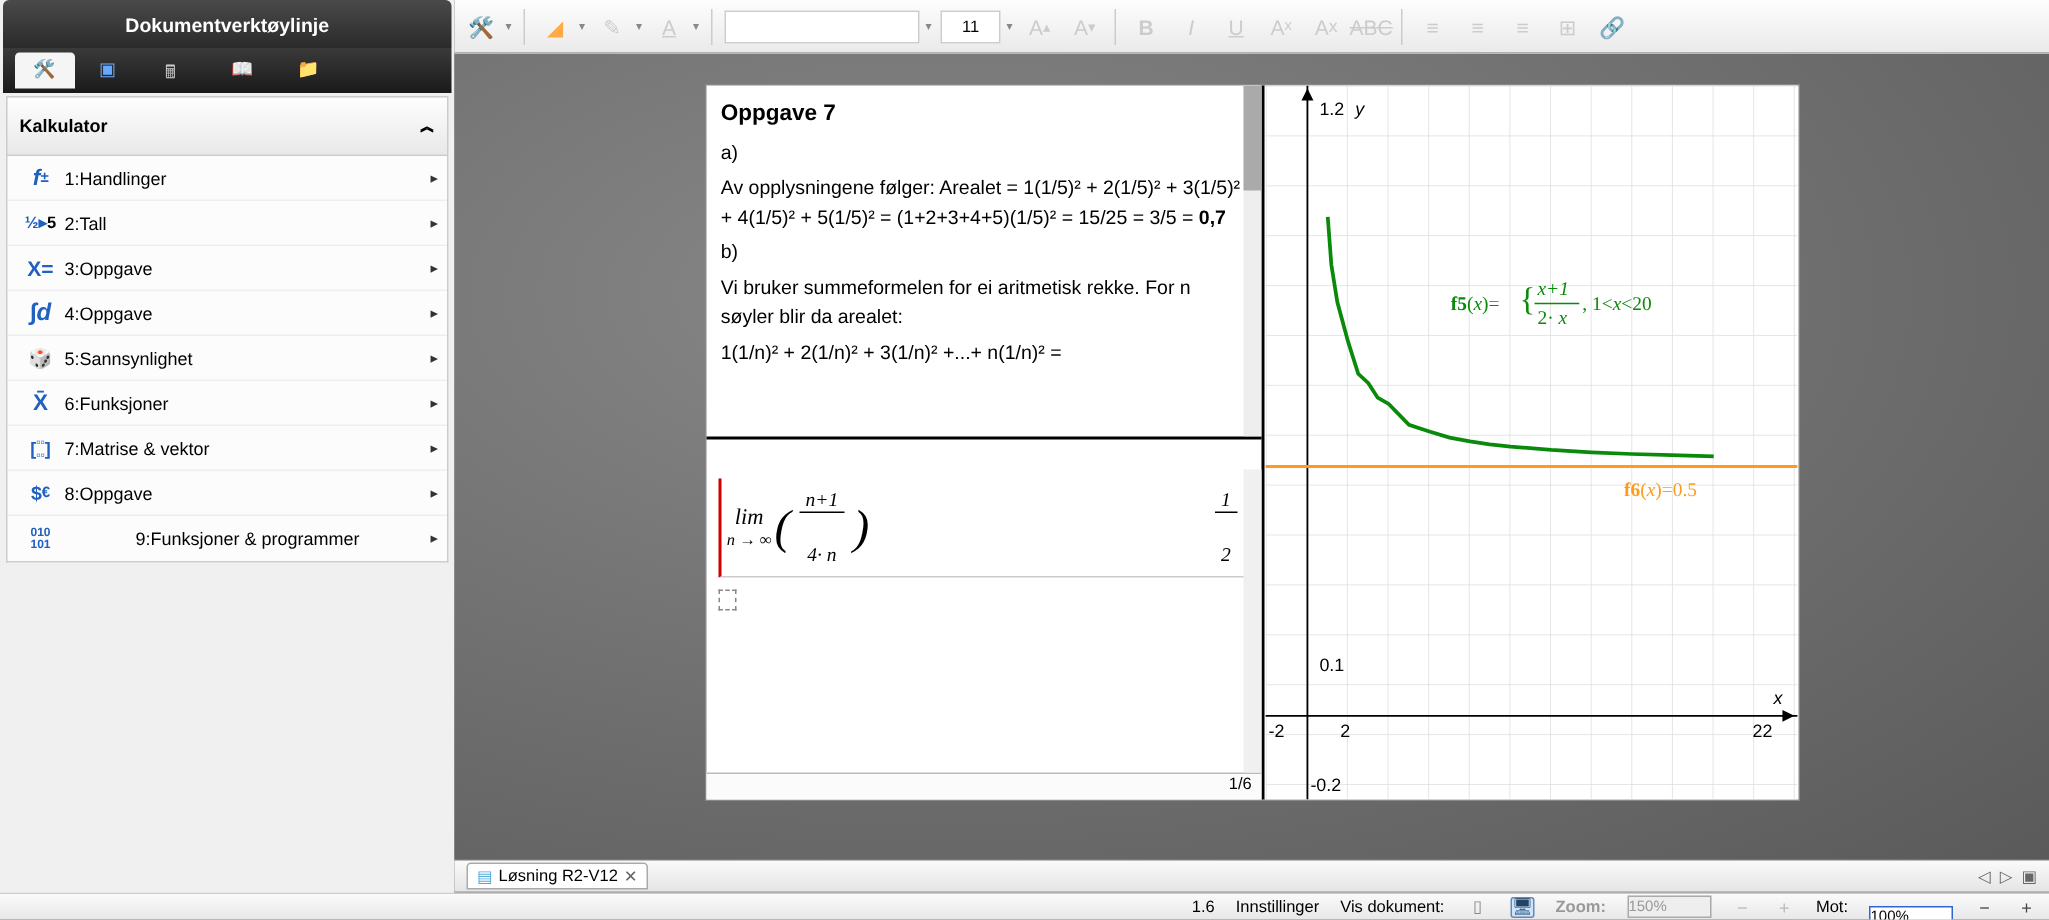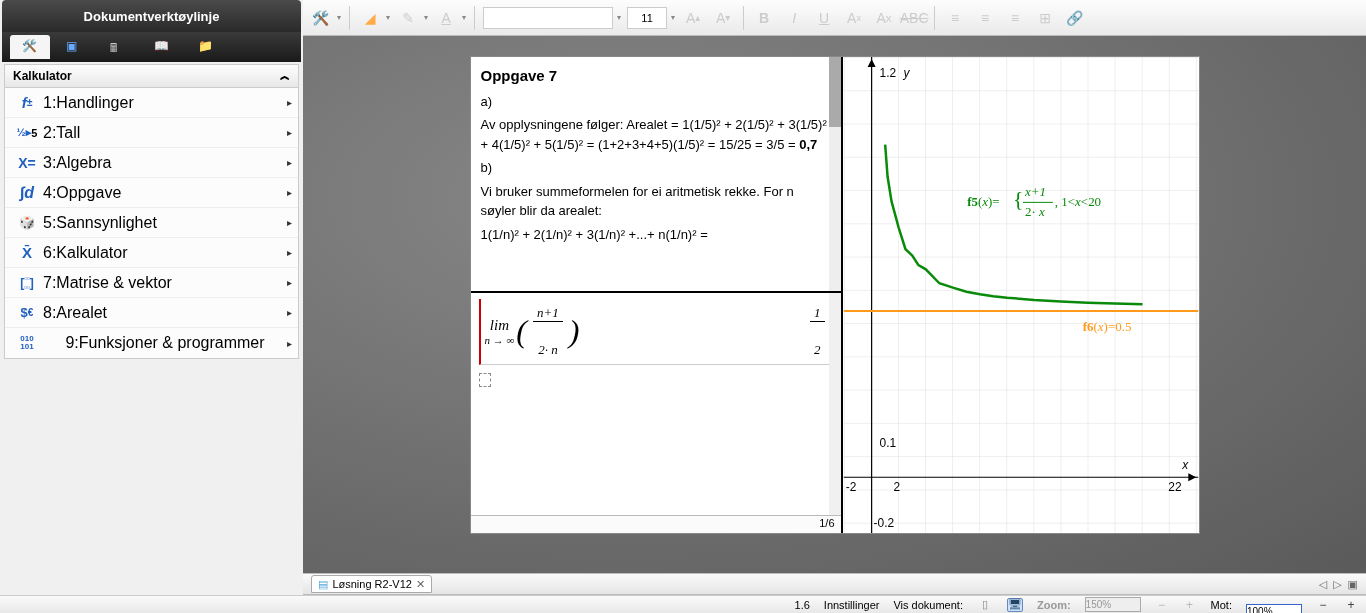--- a/index.html
+++ b/index.html
@@ -10,28 +10,28 @@
 
 .left-panel { width: 303px; background: #f0f0f0; display: flex; flex-direction: column; }
 
 .panel-header { height: 32px; background: linear-gradient(#4a4a4a, #2a2a2a); color: #fff; display: flex; align-items: center; justify-content: center; font-size: 13px; font-weight: bold; border-radius: 4px 4px 0 0; margin: 0 2px; }
 
 .panel-tabs { height: 30px; background: linear-gradient(#3a3a3a, #1a1a1a); display: flex; align-items: center; padding: 0 8px; gap: 4px; margin: 0 2px; }
 .panel-tab { width: 40px; height: 24px; display: flex; align-items: center; justify-content: center; cursor: pointer; border-radius: 3px 3px 0 0; }
 .panel-tab.active { background: #f5f5f5; }
 .tab-icon { width: 16px; height: 16px; }
 
-.section-header { height: 24px; background: linear-gradient(#fefefe, #e8e8e8); border: 1px solid #ccc; display: flex; align-items: center; justify-content: space-between; padding: 0 8px; font-weight: bold; margin: 2px 4px 0 4px; cursor: pointer; }
+.section-header { height: 40px; background: linear-gradient(#fefefe, #e8e8e8); border: 1px solid #ccc; display: flex; align-items: center; justify-content: space-between; padding: 0 8px; font-weight: bold; margin: 2px 4px 0 4px; cursor: pointer; }
 
 .menu-list { background: #fcfcfc; border: 1px solid #ccc; border-top: none; margin: 0 4px; }
 .menu-item { height: 30px; display: flex; align-items: center; padding: 0 6px; cursor: pointer; border-bottom: 1px solid #eee; }
 .menu-item:last-child { border-bottom: none; text-align: center; }
 .menu-icon-cell { width: 32px; display: flex; align-items: center; justify-content: center; }
 .menu-icon { width: 24px; height: 18px; color: #2060c0; font-weight: bold; font-size: 13px; display: flex; align-items: center; justify-content: center; }
-.menu-label { flex: 1; font-size: 16px; }
+.menu-label { flex: 1; font-size: 12px; }
 .menu-arrow { font-size: 10px; color: #333; }
 
 
 .workspace { flex: 1; display: flex; flex-direction: column; background: #5a5a5a; }
 
 .toolbar { height: 36px; background: linear-gradient(#fdfdfd, #eaeaea); border-bottom: 1px solid #bbb; display: flex; align-items: center; padding: 0 6px; gap: 6px; }
 .toolbar-sep { width: 1px; height: 24px; background: #ccc; margin: 0 2px; }
 .tb-btn { width: 24px; height: 24px; display: flex; align-items: center; justify-content: center; cursor: pointer; border-radius: 2px; color: #888; font-size: 14px; }
 .tb-btn.disabled { color: #ccc; cursor: default; }
 .tb-dropdown-arrow { font-size: 8px; color: #888; margin-left: -2px; }
@@ -40,21 +40,21 @@
 
 .page-area { flex: 1; display: flex; align-items: flex-start; justify-content: center; padding: 20px 30px 0 30px; position: relative; background: radial-gradient(ellipse at 30% 30%, #888, #5a5a5a); overflow: hidden; }
 .drag-handle-top { position: absolute; top: 40px; left: 50%; transform: translateX(-50%); width: 0; height: 0; border-left: 6px solid transparent; border-right: 6px solid transparent; border-bottom: 6px solid #333; }
 
 .page { width: 730px; height: 478px; background: #fff; border: 1px solid #888; display: flex; position: relative; justify-content: space-between; }
 .page-left { width: 372px; display: flex; flex-direction: column; border-right: 2px solid #000; }
 .note-area { height: 236px; border-bottom: 2px solid #000; padding: 8px 10px; overflow: hidden; position: relative; font-size: 13px; line-height: 1.5; }
 .note-area .scroll { position: absolute; right: 0; top: 0; width: 12px; height: 100%; background: #eee; }
 .note-area .scroll-thumb { position: absolute; right: 0; top: 0; width: 12px; height: 70px; background: #aaa; }
 
-.math-area { flex: 1; padding: 6px 8px; position: relative; font-family: 'Times New Roman', serif; font-size: 14px; }
+.math-area { flex: 1; padding: 6px 8px; position: relative; font-family: 'Times New Roman', serif; font-size: 14px; margin-top: 20px; }
 .math-row { display: flex; justify-content: space-between; align-items: center; border-bottom: 1px solid #ccc; padding: 6px 4px; border-left: 2px solid #c00; }
 .math-input { display: flex; align-items: center; gap: 2px; font-style: italic; }
 .frac { display: inline-flex; flex-direction: column; align-items: center; font-size: 13px; margin: 0 4px; gap: 20px; }
 .frac .num { border-bottom: 1px solid #000; padding: 0 4px; font-style: italic; }
 .frac .den { padding: 0 4px; font-style: italic; }
 .lim-block { display: inline-flex; flex-direction: column; align-items: center; }
 .lim-top { font-size: 15px; }
 .lim-bot { font-size: 11px; font-style: italic; }
 .paren { font-size: 32px; font-family: serif; }
 .empty-box { width: 12px; height: 14px; border: 1px dashed #888; display: inline-block; margin-top: 8px; }
@@ -123,56 +123,56 @@
         <div class="menu-icon-cell">
             <span class="menu-icon" style="font-size:11px;">½▸<span style="color:#000;">5</span></span>
           </div>
         <span class="menu-label">2:Tall</span>
         <span class="menu-arrow">▸</span>
       </div>
       <div class="menu-item">
         <div class="menu-icon-cell">
             <span class="menu-icon" style="font-size:14px;">X=</span>
           </div>
-        <span class="menu-label">3:Algebra</span>
+        <span class="menu-label">3:Oppgave</span>
         <span class="menu-arrow">▸</span>
       </div>
       <div class="menu-item">
         <div class="menu-icon-cell">
             <span class="menu-icon" style="font-style:italic;font-size:16px;">∫d</span>
           </div>
         <span class="menu-label">4:Oppgave</span>
         <span class="menu-arrow">▸</span>
       </div>
       <div class="menu-item">
         <div class="menu-icon-cell">
             <span class="menu-icon" style="font-size:13px;">🎲</span>
           </div>
         <span class="menu-label">5:Sannsynlighet</span>
         <span class="menu-arrow">▸</span>
       </div>
       <div class="menu-item">
         <div class="menu-icon-cell">
             <span class="menu-icon" style="font-size:15px;">X̄</span>
           </div>
-        <span class="menu-label">6:Kalkulator</span>
+        <span class="menu-label">6:Funksjoner</span>
         <span class="menu-arrow">▸</span>
       </div>
       <div class="menu-item">
         <div class="menu-icon-cell">
             <span class="menu-icon" style="font-size:12px;">[<span style="font-size:8px;">▫▫<br>▫▫</span>]</span>
           </div>
         <span class="menu-label">7:Matrise &amp; vektor</span>
         <span class="menu-arrow">▸</span>
       </div>
       <div class="menu-item">
         <div class="menu-icon-cell">
             <span class="menu-icon" style="font-size:13px;">$<span style="font-size:10px;">€</span></span>
           </div>
-        <span class="menu-label">8:Arealet</span>
+        <span class="menu-label">8:Oppgave</span>
         <span class="menu-arrow">▸</span>
       </div>
       <div class="menu-item">
         <div class="menu-icon-cell">
             <span class="menu-icon" style="font-size:8px;line-height:1;">010<br>101</span>
           </div>
         <span class="menu-label">9:Funksjoner &amp; programmer</span>
         <span class="menu-arrow">▸</span>
       </div>
     </div>
@@ -242,21 +242,21 @@
           <div class="math-area">
             <div class="math-row">
               <span class="math-input">
                 <span class="lim-block">
                   <span class="lim-top">lim</span>
                   <span class="lim-bot">n → ∞</span>
                 </span>
                 <span class="paren">(</span>
                 <span class="frac">
                   <span class="num">n+1</span>
-                  <span class="den">2· n</span>
+                  <span class="den">4· n</span>
                 </span>
                 <span class="paren">)</span>
               </span>
               <span class="frac">
                 <span class="num">1</span>
                 <span class="den">2</span>
               </span>
             </div>
             <span class="empty-box"></span>
             <div class="math-scroll"></div>

